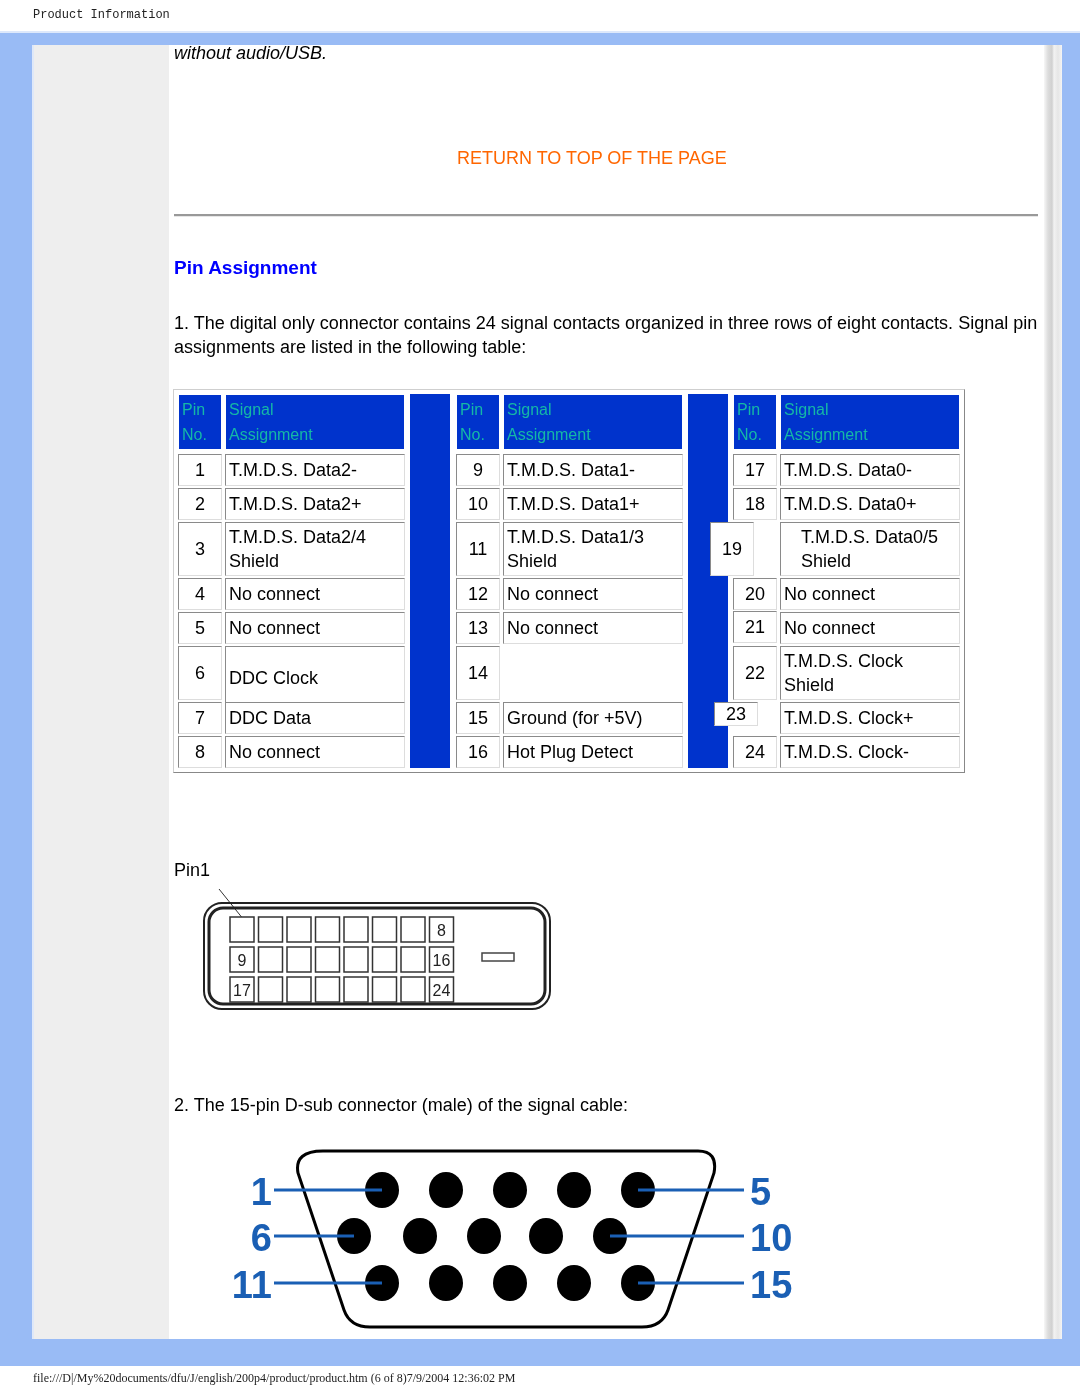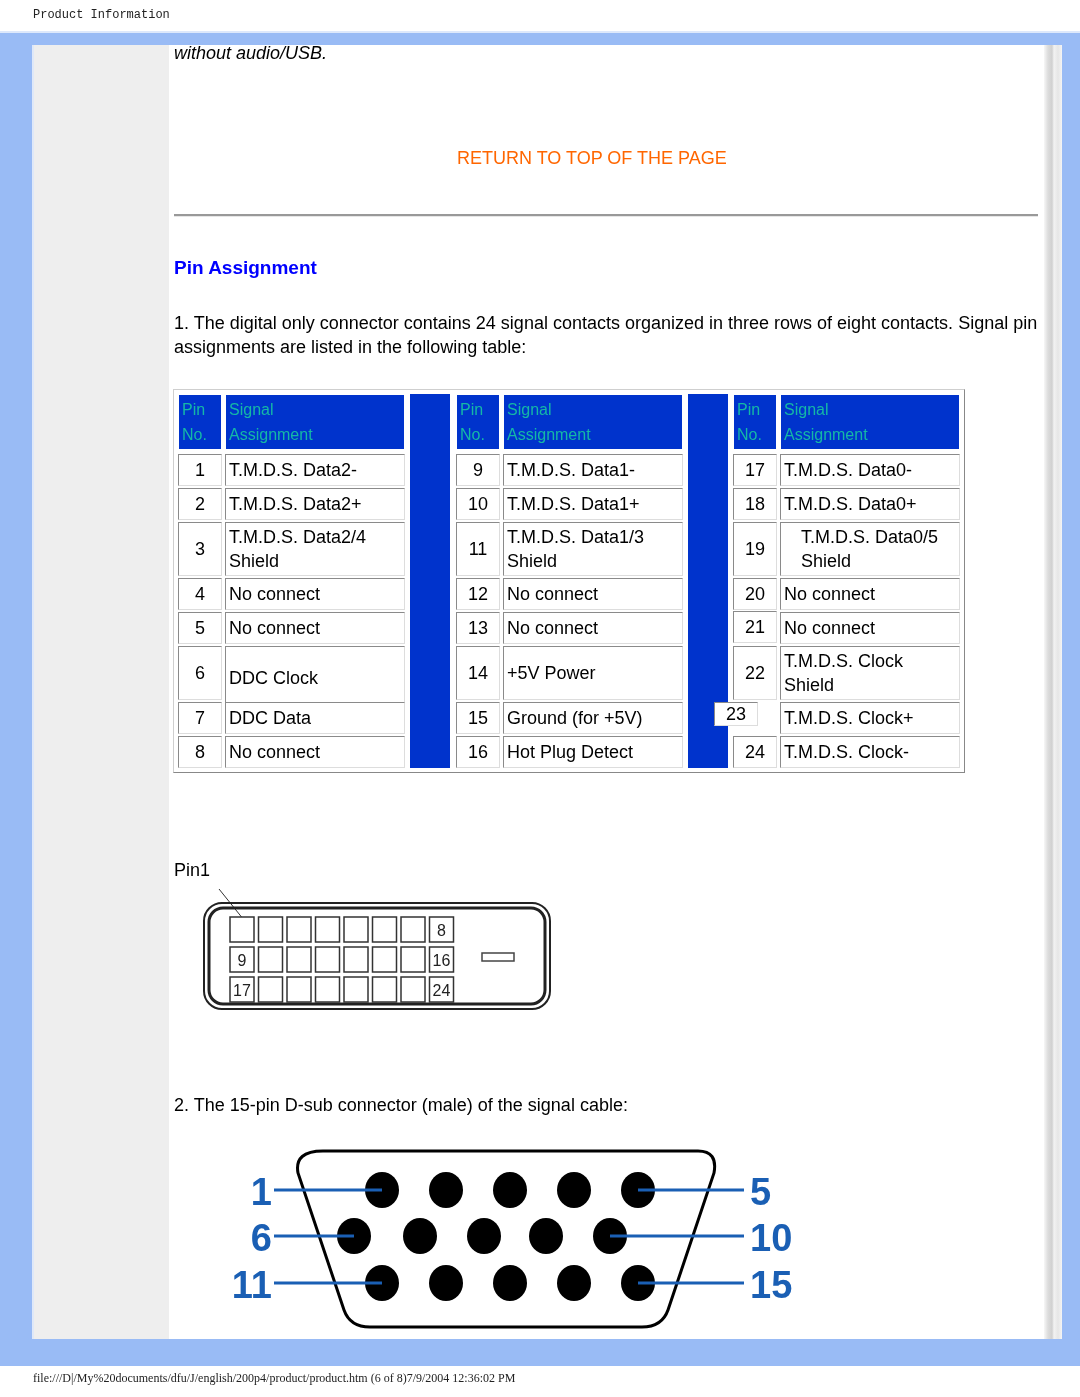--- a/index.html
+++ b/index.html
@@ -178,25 +178,20 @@
         <div>No connect</div>
       </div>
     </div>
     <div class="cell pin" style="left: 282px; top: 222px; width: 44px; height: 32px;">13</div>
     <div class="cell sig" style="left: 329px; top: 222px; width: 180px; height: 32px;">
       <div>
         <div>No connect</div>
       </div>
     </div>
     <div class="cell pin" style="left: 282px; top: 256px; width: 44px; height: 54px;">14</div>
-    <div class="cell sig" style="left: 329px; top: 256px; width: 180px; height: 54px;">
-      <div>
-        <div>+5V Power</div>
-      </div>
-    </div>
     <div class="cell pin" style="left: 282px; top: 312px; width: 44px; height: 32px;">15</div>
     <div class="cell sig" style="left: 329px; top: 312px; width: 180px; height: 32px;">
       <div>
         <div>Ground (for +5V)</div>
       </div>
     </div>
     <div class="cell pin" style="left: 282px; top: 346px; width: 44px; height: 32px;">16</div>
     <div class="cell sig" style="left: 329px; top: 346px; width: 180px; height: 32px;">
       <div>
         <div>Hot Plug Detect</div>
@@ -215,21 +210,21 @@
       <div>
         <div>T.M.D.S. Data0-</div>
       </div>
     </div>
     <div class="cell pin" style="left: 559px; top: 98px; width: 44px; height: 32px;">18</div>
     <div class="cell sig" style="left: 606px; top: 98px; width: 180px; height: 32px;">
       <div>
         <div>T.M.D.S. Data0+</div>
       </div>
     </div>
-    <div class="cell pin" style="left: 559px; top: 132px; width: 44px; height: 54px;">19</div>
+    <div class="cell pin" style="left: 536px; top: 132px; width: 44px; height: 54px;">19</div>
     <div class="cell sig" style="left: 606px; top: 132px; width: 180px; height: 54px; padding-left: 20px;">
       <div>
         <div>T.M.D.S. Data0/5</div>
         <div>Shield</div>
       </div>
     </div>
     <div class="cell pin" style="left: 559px; top: 188px; width: 44px; height: 32px;">20</div>
     <div class="cell sig" style="left: 606px; top: 188px; width: 180px; height: 32px;">
       <div>
         <div>No connect</div>

